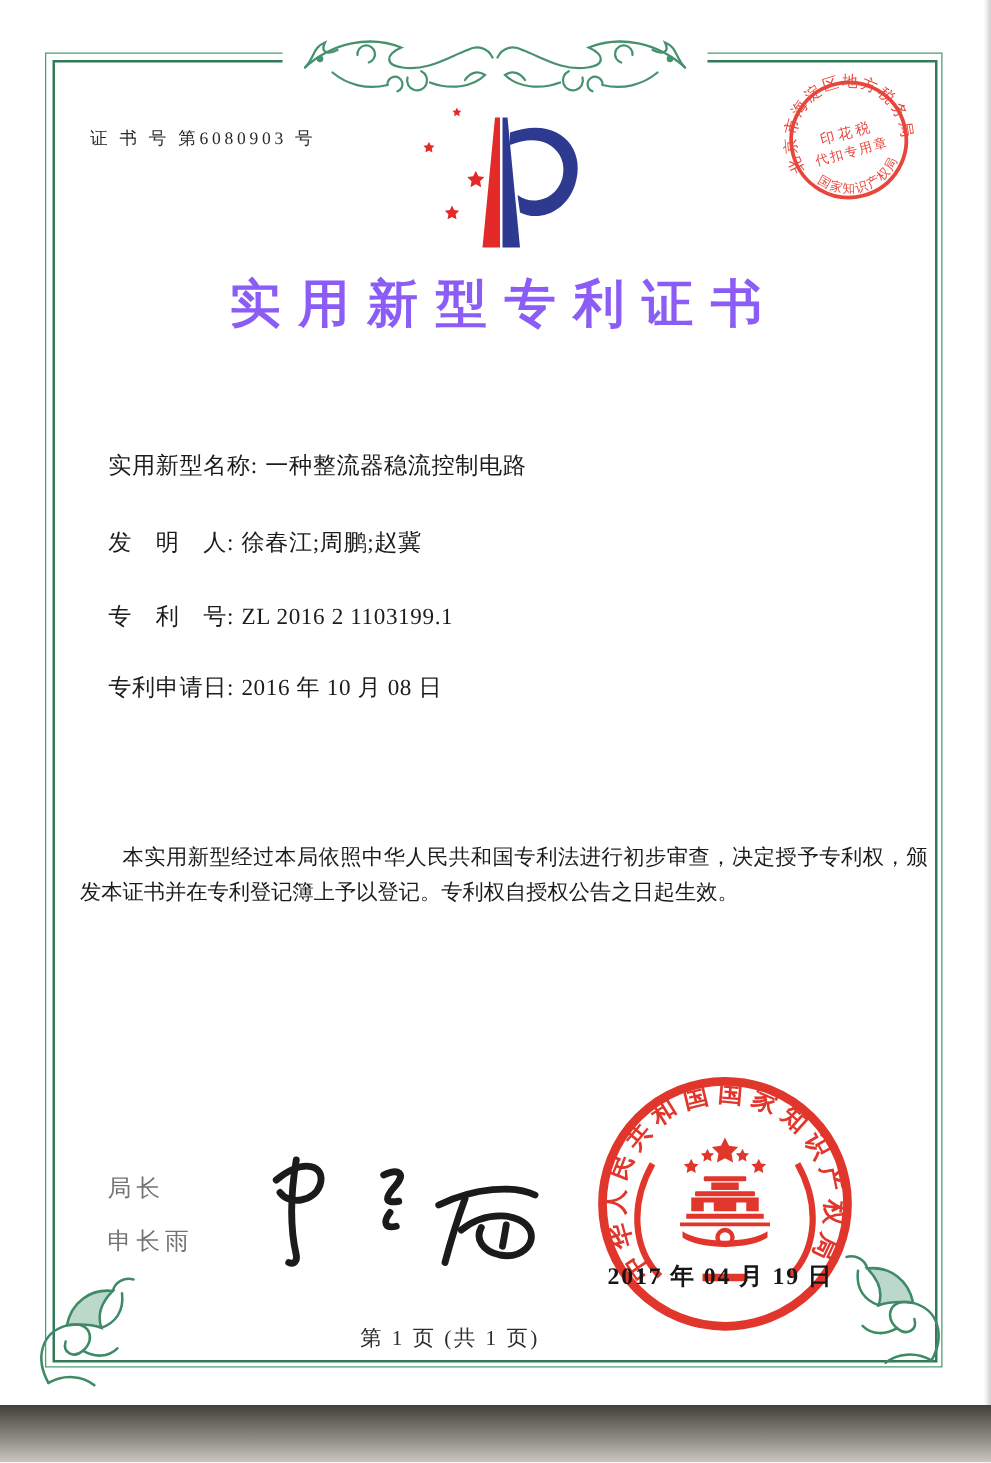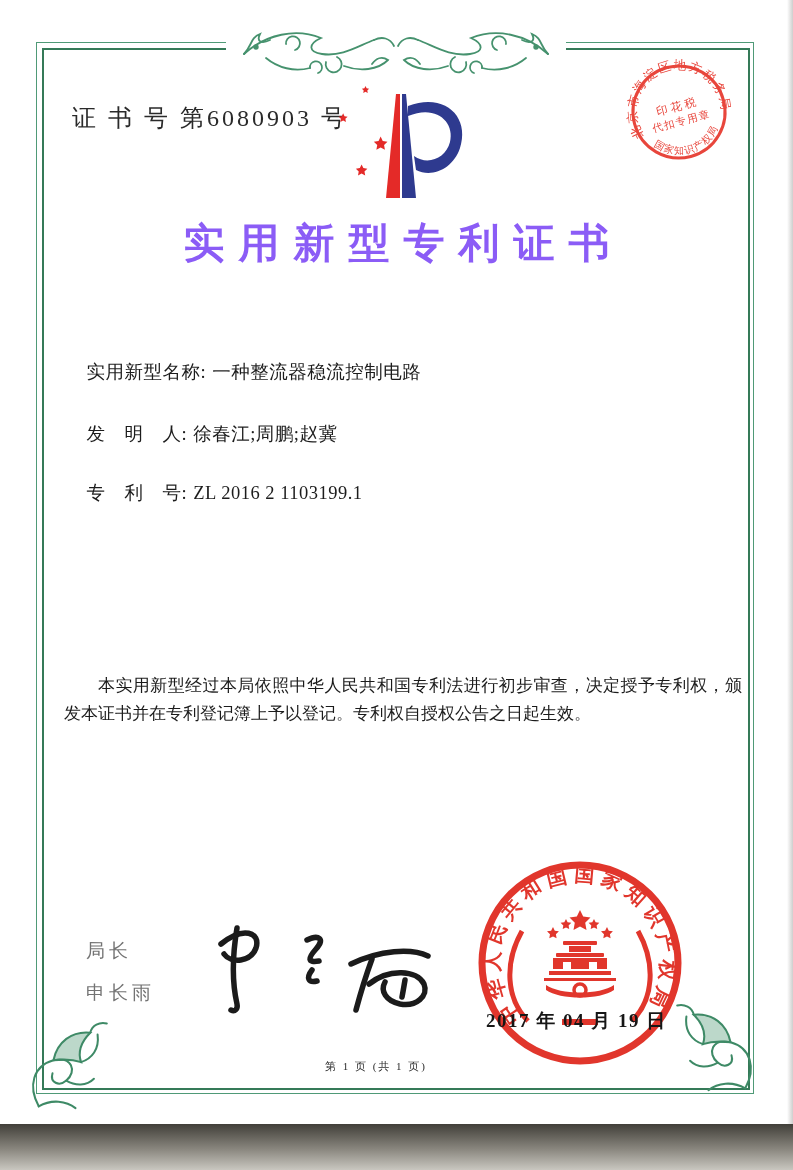--- a/index.html
+++ b/index.html
@@ -16,21 +16,21 @@
   .frame-outer{position:absolute;left:36px;top:42px;width:716px;height:1050px;
     border:1.5px solid #4f9a77;}
   .frame-inner{position:absolute;left:42px;top:48px;width:704px;height:1038px;
     border:2.5px solid #357a58;}
   .ornament{position:absolute;}
   .ornament svg{display:block;}
   .top-dragons{left:226px;top:14px;width:340px;height:76px;background:#fff;}
   .corner-bl{left:18px;top:1018px;width:104px;height:92px;}
   .corner-br{left:668px;top:990px;width:92px;height:112px;}
 
-  .cert-no{position:absolute;left:72px;top:102px;font-size:24px;letter-spacing:3px;color:#2a2a2a;}
+  .cert-no{position:absolute;left:72px;top:102px;font-size:14px;letter-spacing:3px;color:#2a2a2a;}
 
   .logo{position:absolute;left:328px;top:86px;width:144px;height:122px;}
 
   .title{position:absolute;left:0;top:216px;width:100%;text-align:center;
     font-size:41px;font-weight:600;letter-spacing:14px;padding-left:14px;box-sizing:border-box;color:#8b5cf6;}
 
   .field{position:absolute;left:66px;font-size:18.5px;letter-spacing:.5px;color:#1c1c1c;white-space:pre;}
   .f0{top:338px}.f1{top:400px}.f2{top:459px}.f3{top:516px}.f4{top:576px}.f5{top:631px}
   .field .val{margin-left:6px;}
 
@@ -40,22 +40,22 @@
 
   .officer{position:absolute;left:86px;font-size:19px;letter-spacing:4px;color:#737373;}
   .officer-title{top:938px;} .officer-name{top:980px;}
   .signature{position:absolute;left:195px;top:912px;width:240px;height:108px;}
 
   .tax-stamp{position:absolute;left:622px;top:55px;width:114px;height:114px;
     transform:rotate(-15deg);}
   .big-seal{position:absolute;left:474px;top:857px;width:212px;height:212px;}
   .grant-date{position:absolute;left:486px;top:1008px;font-size:19px;font-weight:700;
     letter-spacing:1.5px;color:#161616;z-index:5;}
-  .footer{position:absolute;left:16px;top:1059px;width:720px;text-align:center;
-    font-size:11px;letter-spacing:2px;color:#2c2c2c;}
+  .footer{position:absolute;left:0;top:1059px;width:720px;text-align:center;
+    font-size:17px;letter-spacing:2px;color:#2c2c2c;}
 </style>
 </head>
 <body>
 
 <div class="page">
 
   <div class="frame-outer"></div>
   <div class="frame-inner"></div>
 
   <div class="ornament top-dragons">
@@ -152,20 +152,23 @@
   <div class="title">实用新型专利证书</div>
 
   <div class="field f0">
     <span>实用新型名称:</span><span class="val">一种整流器稳流控制电路</span>
   </div>
   <div class="field f1">
     <span>发　明　人:</span><span class="val">徐春江;周鹏;赵冀</span>
   </div>
   <div class="field f2">
     <span>专　利　号:</span><span class="val">ZL 2016 2 1103199.1</span>
+  </div>
+  <div class="field f3">
+    <span>专利申请日:</span><span class="val">2016 年 10 月 08 日</span>
   </div>
 
   <div class="body-text">
     <p>本实用新型经过本局依照中华人民共和国专利法进行初步审查，决定授予专利权，颁发本证书并在专利登记簿上予以登记。专利权自授权公告之日起生效。</p>
   </div>
 
   <div class="officer officer-title">局长</div>
   <div class="officer officer-name">申长雨</div>
 
   <div class="signature">

